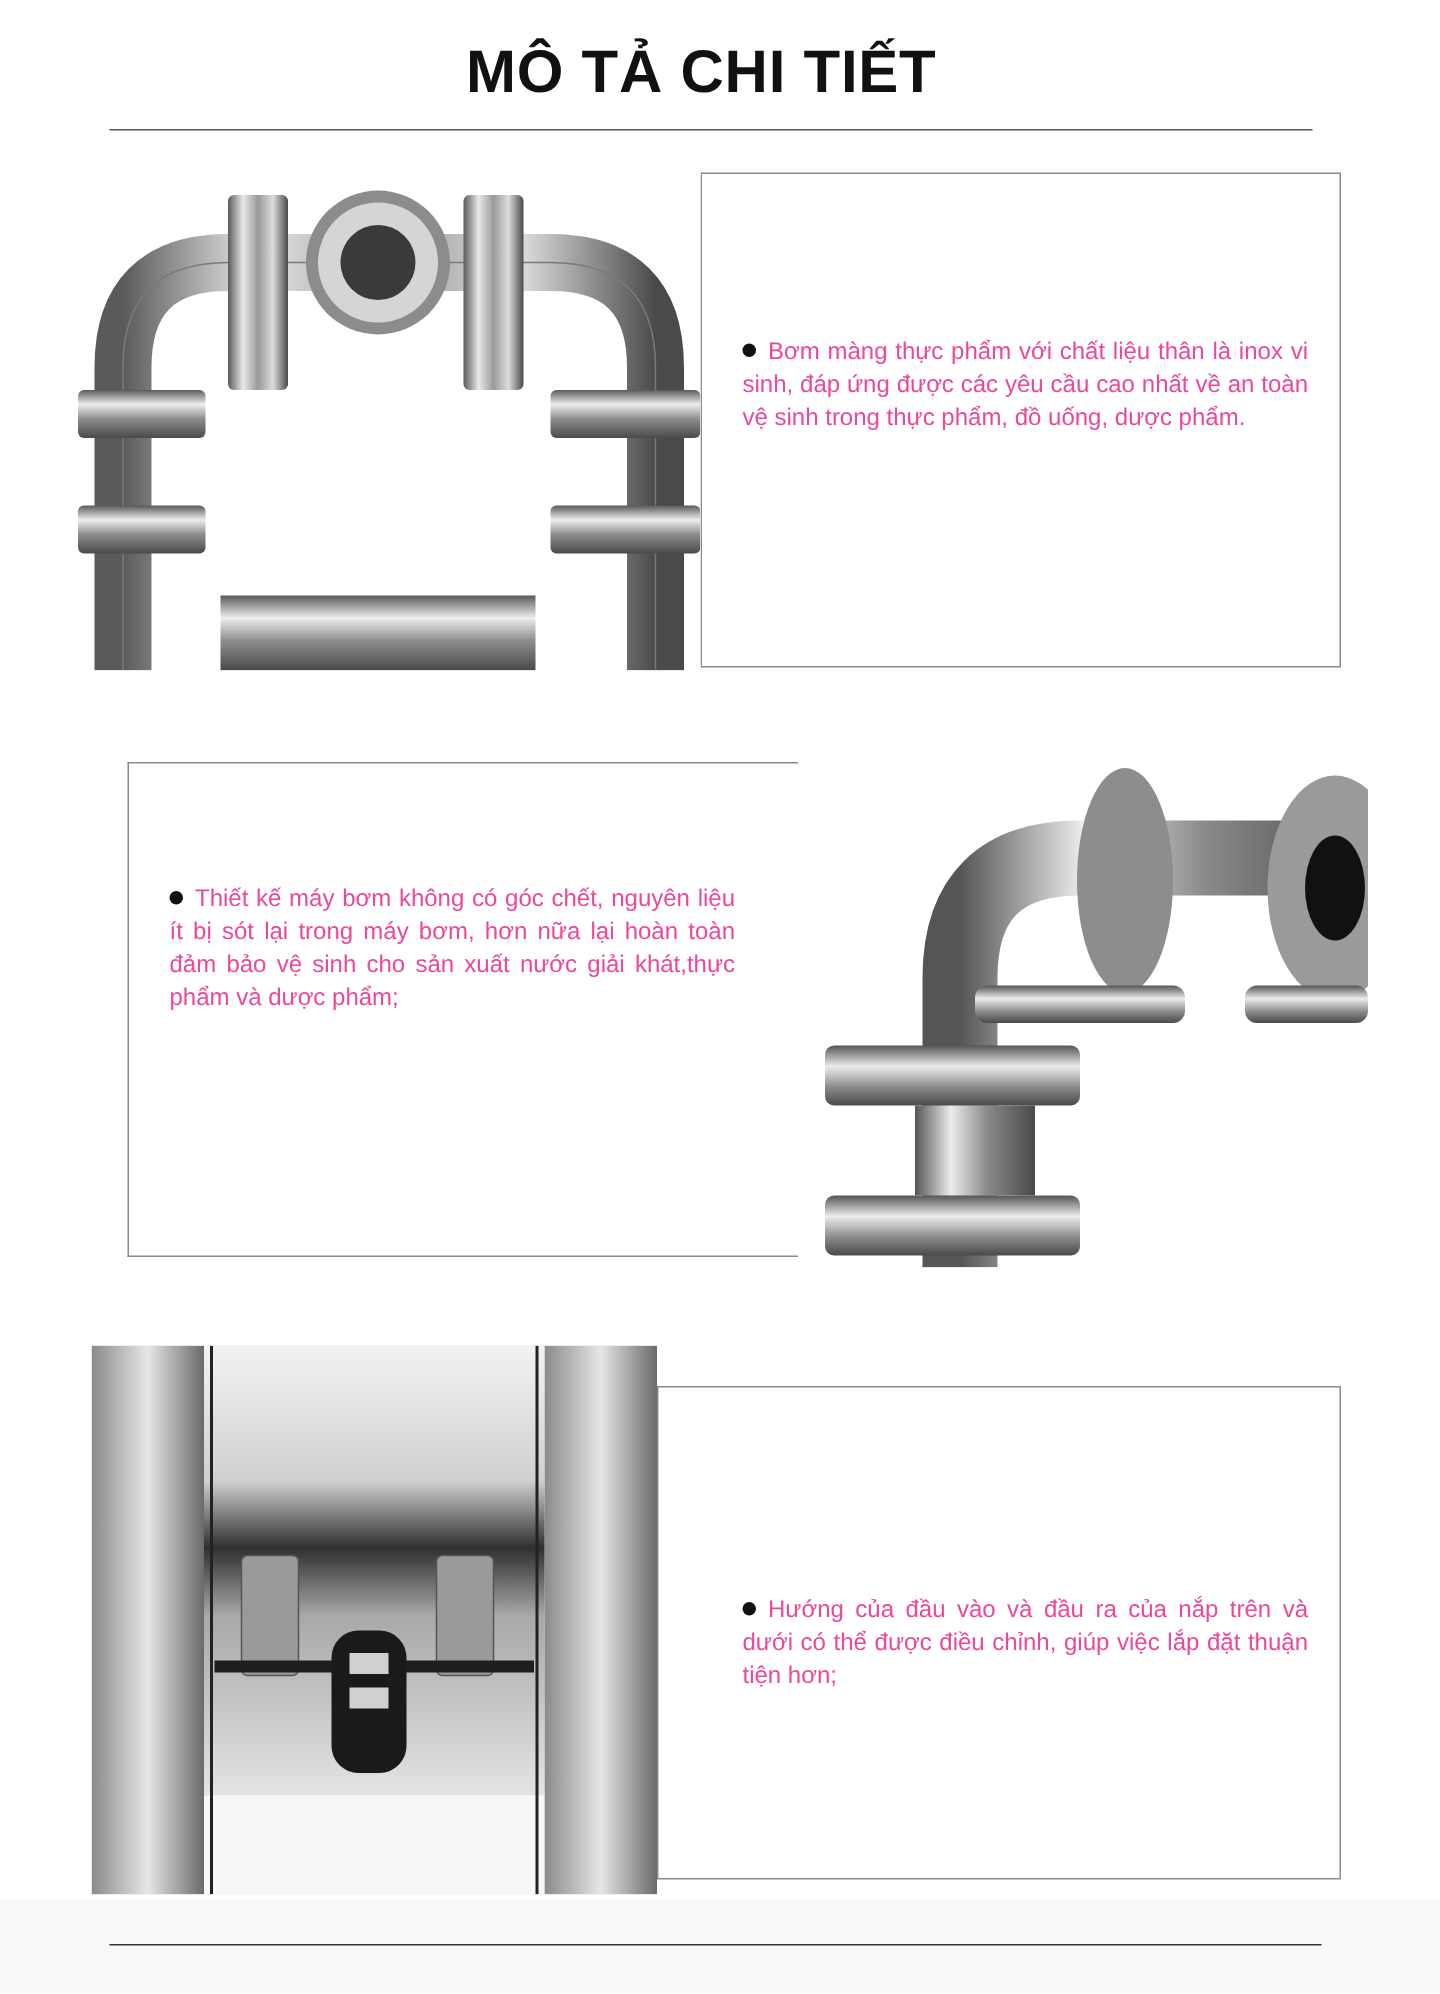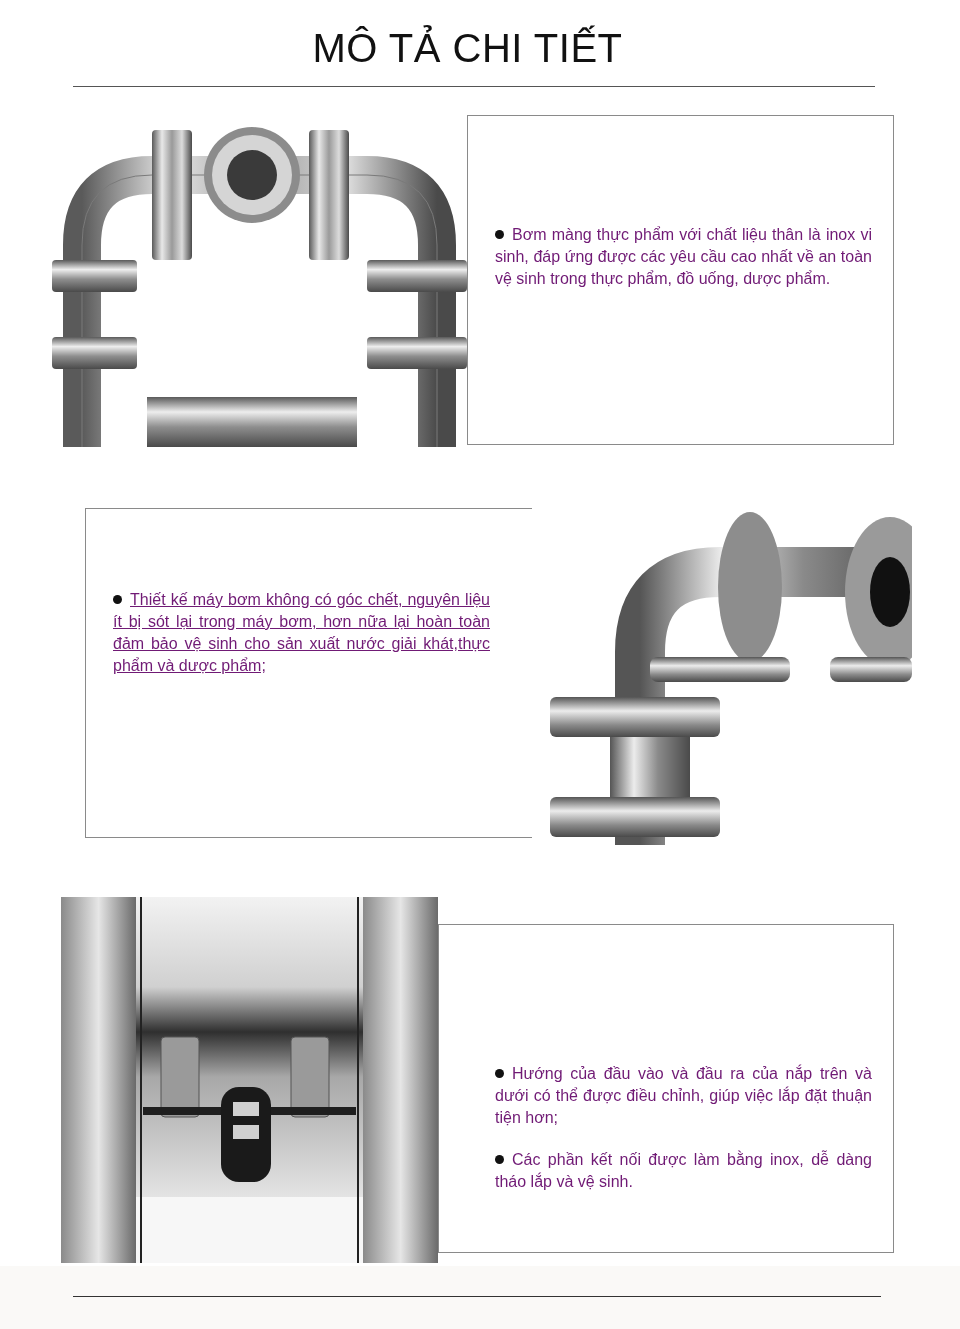--- a/index.html
+++ b/index.html
@@ -1,23 +1,23 @@
 <!DOCTYPE html>
 <html><head>
 <meta charset="utf-8">
 <style>
   html, body { margin:0; padding:0; }
   body { width:960px; height:1329px; position:relative; background:#ffffff; overflow:hidden;
          font-family:"Liberation Sans", sans-serif; color:#1a1a1a; }
-  .abs { position:absolute; }
+  .abs { position:absolute;font-weight:bold; }
   .title { left:0; width:935px; top:26px; text-align:center; font-size:40px; color:#111; letter-spacing:0.5px; }
   .rule-top { left:73px; top:86px; width:802px; height:1px; background:#555; }
   .box { position:absolute; border:1px solid #8a8a8a; background:#fff; box-sizing:border-box; }
   .box.open-right { border-right:none; }
-  .txt { position:absolute; font-size:16px; line-height:22px; text-align:justify; color:#701a75; }
+  .txt { position:absolute; font-size:16px; line-height:22px; text-align:justify; color:#ec4899; }
   .para { margin:0 0 20px 0; }
   .bullet { display:inline-block; width:9px; height:9px; border-radius:50%; background:#111; margin-right:8px; vertical-align:1px; }
   .photo { position:absolute; overflow:hidden; background:#f4f4f4; }
   .bottom-band { left:0; top:1266px; width:960px; height:63px; background:#faf9f7; }
   .rule-bottom { left:73px; top:1296px; width:808px; height:1px; background:#333; }
 </style>
 </head>
 <body>
 
 <div class="abs title">MÔ TẢ CHI TIẾT</div>
@@ -80,21 +80,21 @@
     <ellipse cx="210" cy="95" rx="32" ry="75" fill="#8d8d8d"></ellipse>
     <ellipse cx="350" cy="100" rx="45" ry="75" fill="#9a9a9a"></ellipse>
     <ellipse cx="350" cy="100" rx="20" ry="35" fill="#111"></ellipse>
     <rect x="10" y="205" width="170" height="40" rx="6" fill="url(#st2h)"></rect>
     <rect x="10" y="305" width="170" height="40" rx="6" fill="url(#st2h)"></rect>
     <rect x="70" y="245" width="80" height="60" fill="url(#st2)"></rect>
     <rect x="110" y="165" width="140" height="25" rx="8" fill="url(#st2h)"></rect>
     <rect x="290" y="165" width="82" height="25" rx="8" fill="url(#st2h)"></rect>
   </svg>
 </div>
-<div class="txt" style="left:113px; top:589px; width:377px;text-decoration:underline;">
+<div class="txt" style="left:113px; top:589px; width:377px;">
   <p class="para"><span class="bullet"></span><span>Thiết kế máy bơm không có góc chết, nguyên liệu ít bị sót lại trong máy bơm, hơn nữa lại hoàn toàn đảm bảo vệ sinh cho sản xuất nước giải khát,thực phẩm và dược phẩm;</span></p>
 </div>
 
 <div class="box" style="left:438px; top:924px; width:456px; height:329px;"></div>
 <div class="photo" style="left:61px; top:897px; width:377px; height:366px;">
   <svg width="377" height="366" viewBox="0 0 377 366">
     <defs>
       <linearGradient id="st3" x1="0" x2="0" y1="0" y2="1">
         <stop offset="0" stop-color="#f2f2f2"></stop>
           <stop offset="0.3" stop-color="#d0d0d0"></stop>
@@ -118,17 +118,16 @@
     <rect x="100" y="140" width="38" height="80" rx="4" fill="#9a9a9a" stroke="#555"></rect>
     <rect x="230" y="140" width="38" height="80" rx="4" fill="#9a9a9a" stroke="#555"></rect>
     <rect x="82" y="210" width="213" height="8" fill="#1f1f1f"></rect>
     <rect x="160" y="190" width="50" height="95" rx="18" fill="#1a1a1a"></rect>
     <rect x="172" y="205" width="26" height="14" fill="#d0d0d0"></rect>
     <rect x="172" y="228" width="26" height="14" fill="#d0d0d0"></rect>
   </svg>
 </div>
 <div class="txt" style="left:495px; top:1019px; width:377px;margin-top:44px;">
   <p class="para"><span class="bullet"></span><span>Hướng của đầu vào và đầu ra của nắp trên và dưới có thể được điều chỉnh, giúp việc lắp đặt thuận tiện hơn;</span></p>
-  <p class="para"><span class="bullet"></span><span>Các phần kết nối  được làm bằng inox, dễ dàng tháo lắp và vệ sinh.</span></p>
 </div>
 
 <div class="abs bottom-band"></div>
 <div class="abs rule-bottom"></div>
 
 </body></html>

